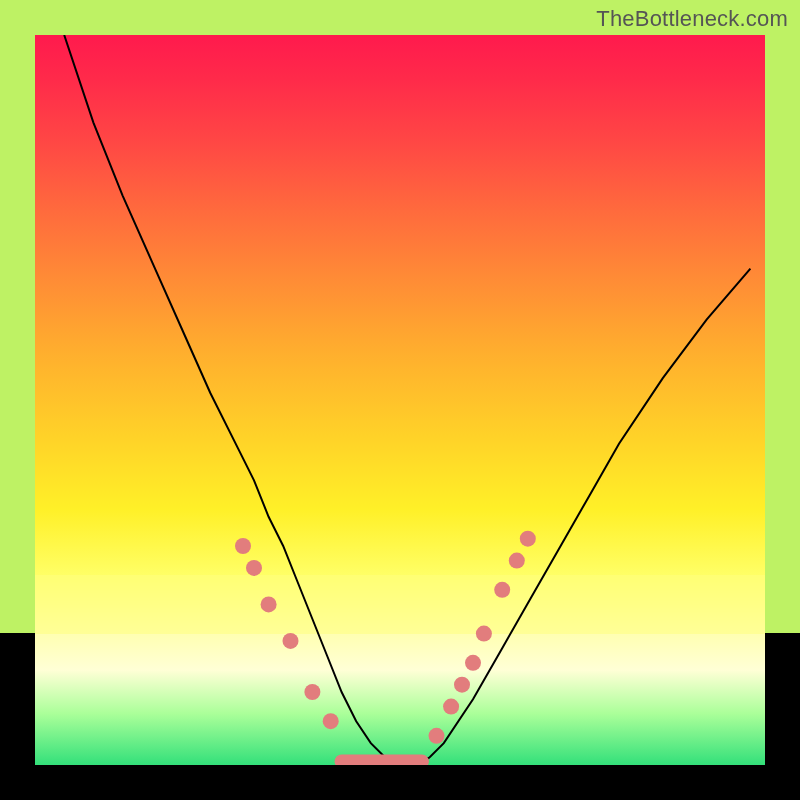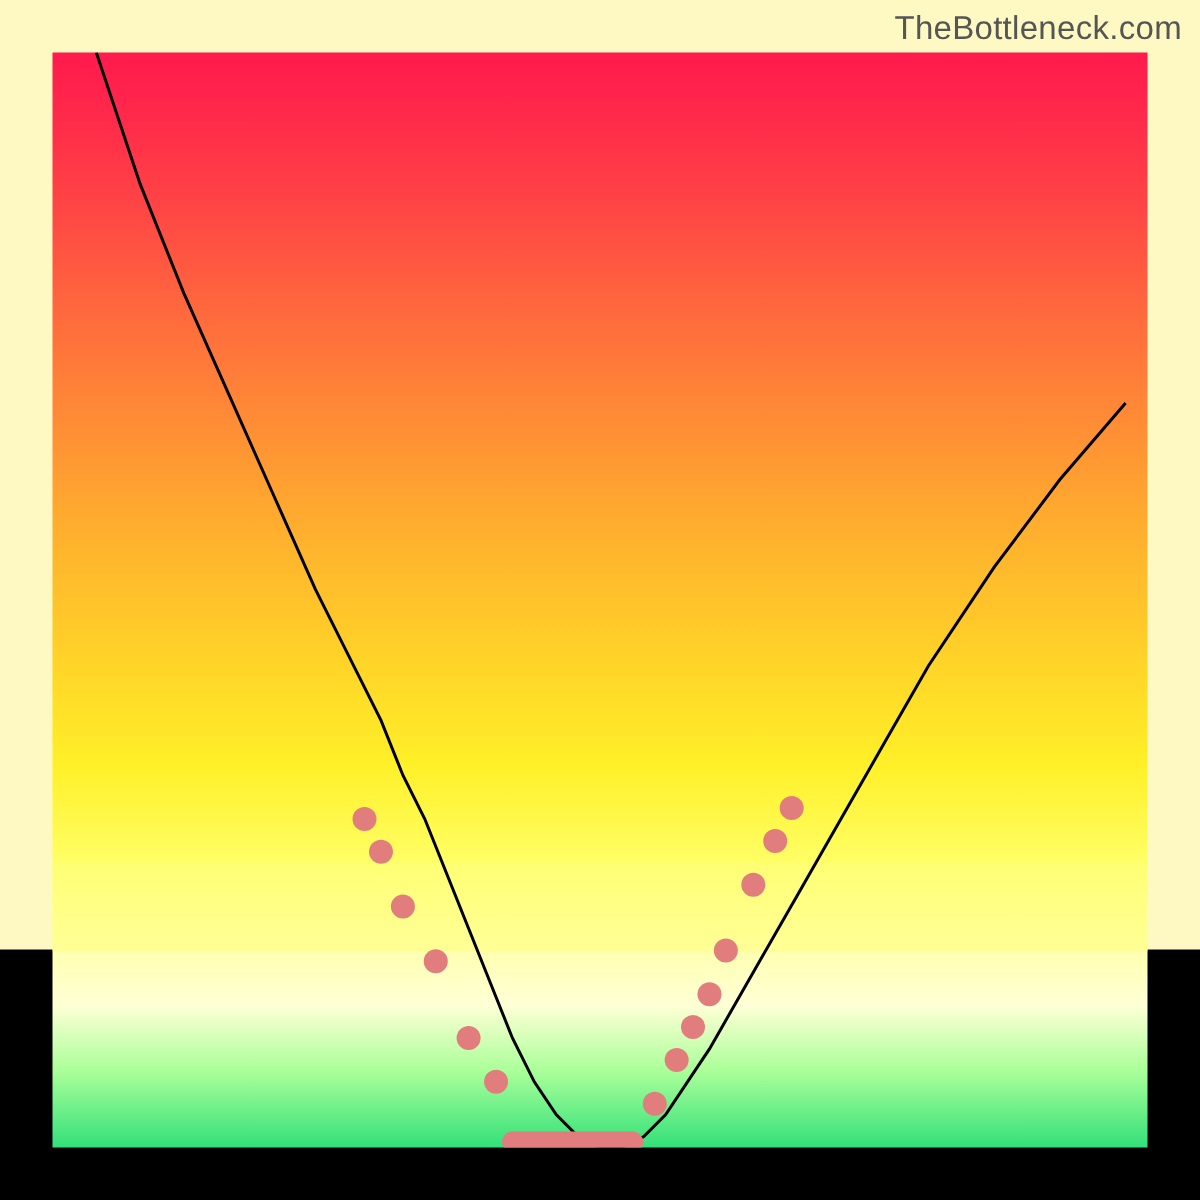--- a/index.html
+++ b/index.html
@@ -1,21 +1,21 @@
 <!DOCTYPE html>
 <html><head>
 <meta charset="utf-8">
 <style>
   * { margin: 0; padding: 0; box-sizing: border-box; }
   html, body { width: 800px; height: 800px; overflow: hidden; background: #000; }
   .frame {
     position: relative;
     width: 800px;
     height: 633px;
-    background: #fef9c3;
+    background: #bef264;
   }
   .watermark {
     position: absolute;
     top: 6px;
     right: 12px;
     font-family: Arial, sans-serif;
     font-size: 22px;
     color: #555;
     letter-spacing: 0.2px;
     z-index: 10;

